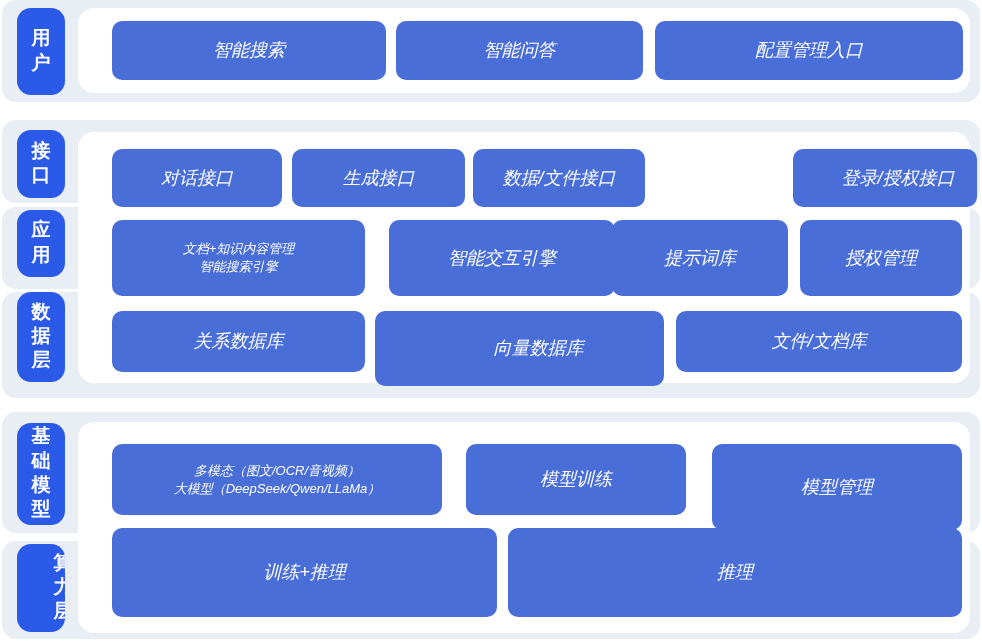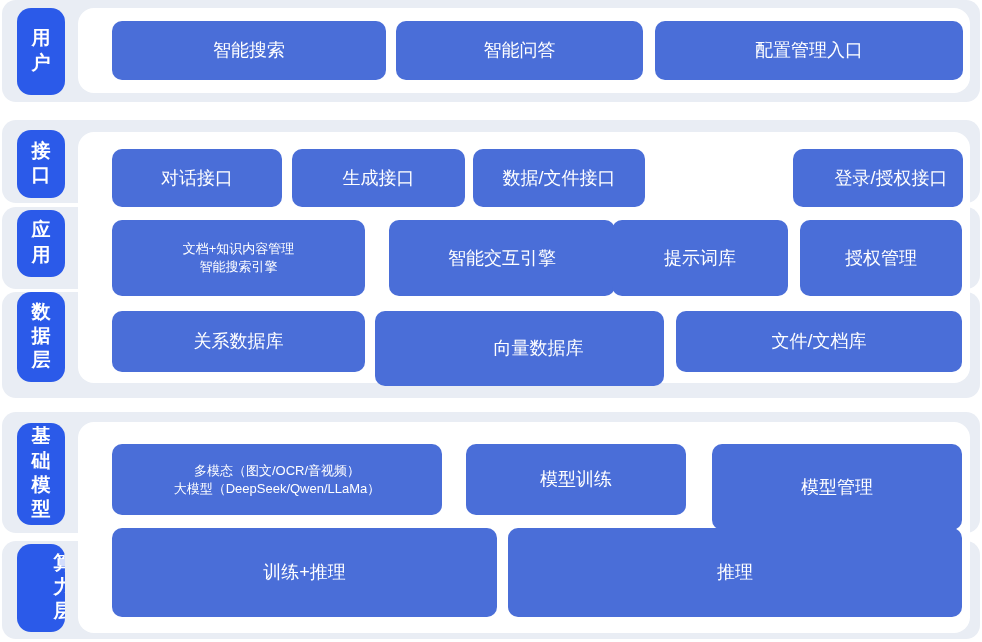--- a/index.html
+++ b/index.html
@@ -38,34 +38,34 @@
   #label-app     { top: 210px; height: 67px;  }
   #label-data    { top: 292px; height: 90px;  }
   #label-fmodel  { top: 423px; height: 102px; }
   #label-comp    { top: 544px; height: 88px; padding-left: 44px;  }
 
   
   .node { position: absolute; background: #4a6ed8; border-radius: 10px;
           color: #ffffff; font-size: 18px; font-weight: 500;
           display: flex; align-items: center; justify-content: center;
           text-align: center; white-space: pre-line; line-height: 1.35;
-          box-sizing: border-box; padding: 2px 6px; }
+          box-sizing: border-box; padding: 2px 6px; font-style: italic; }
   .node.two-line { font-size: 13px; }
 
   
   #n-smart-search { left:112px; top:21px;  width:274px; height:59px; }
   #n-smart-qa     { left:396px; top:21px;  width:247px; height:59px; }
   #n-config-entry { left:655px; top:21px;  width:308px; height:59px; }
 
   
   #n-dialog-api    { left:112px; top:149px; width:170px; height:58px; }
   #n-gen-api       { left:292px; top:149px; width:173px; height:58px; }
   #n-datafile-api  { left:473px; top:149px; width:172px; height:58px; }
   #n-search-api    { left:653px; top:149px; width:127px; height:58px; }
-  #n-loginauth-api { left:793px; top:149px; width:170px; height:58px;padding-left:32px; }
+  #n-loginauth-api { left:793px; top:149px; width:184px; height:58px;padding-left:32px; }
 
   
   #n-doc-engine    { left:112px; top:220px; width:253px; height:76px; }
   #n-interact-eng  { left:375px; top:220px; width:226px; height:76px;margin-left:14px; }
   #n-prompt-lib    { left:612px; top:220px; width:176px; height:76px; }
   #n-auth-mgmt     { left:800px; top:220px; width:162px; height:76px; }
 
   
   #n-rel-db   { left:112px; top:311px; width:253px; height:61px; }
   #n-vec-db   { left:375px; top:311px; width:289px; height:75px;padding-left:44px; }

